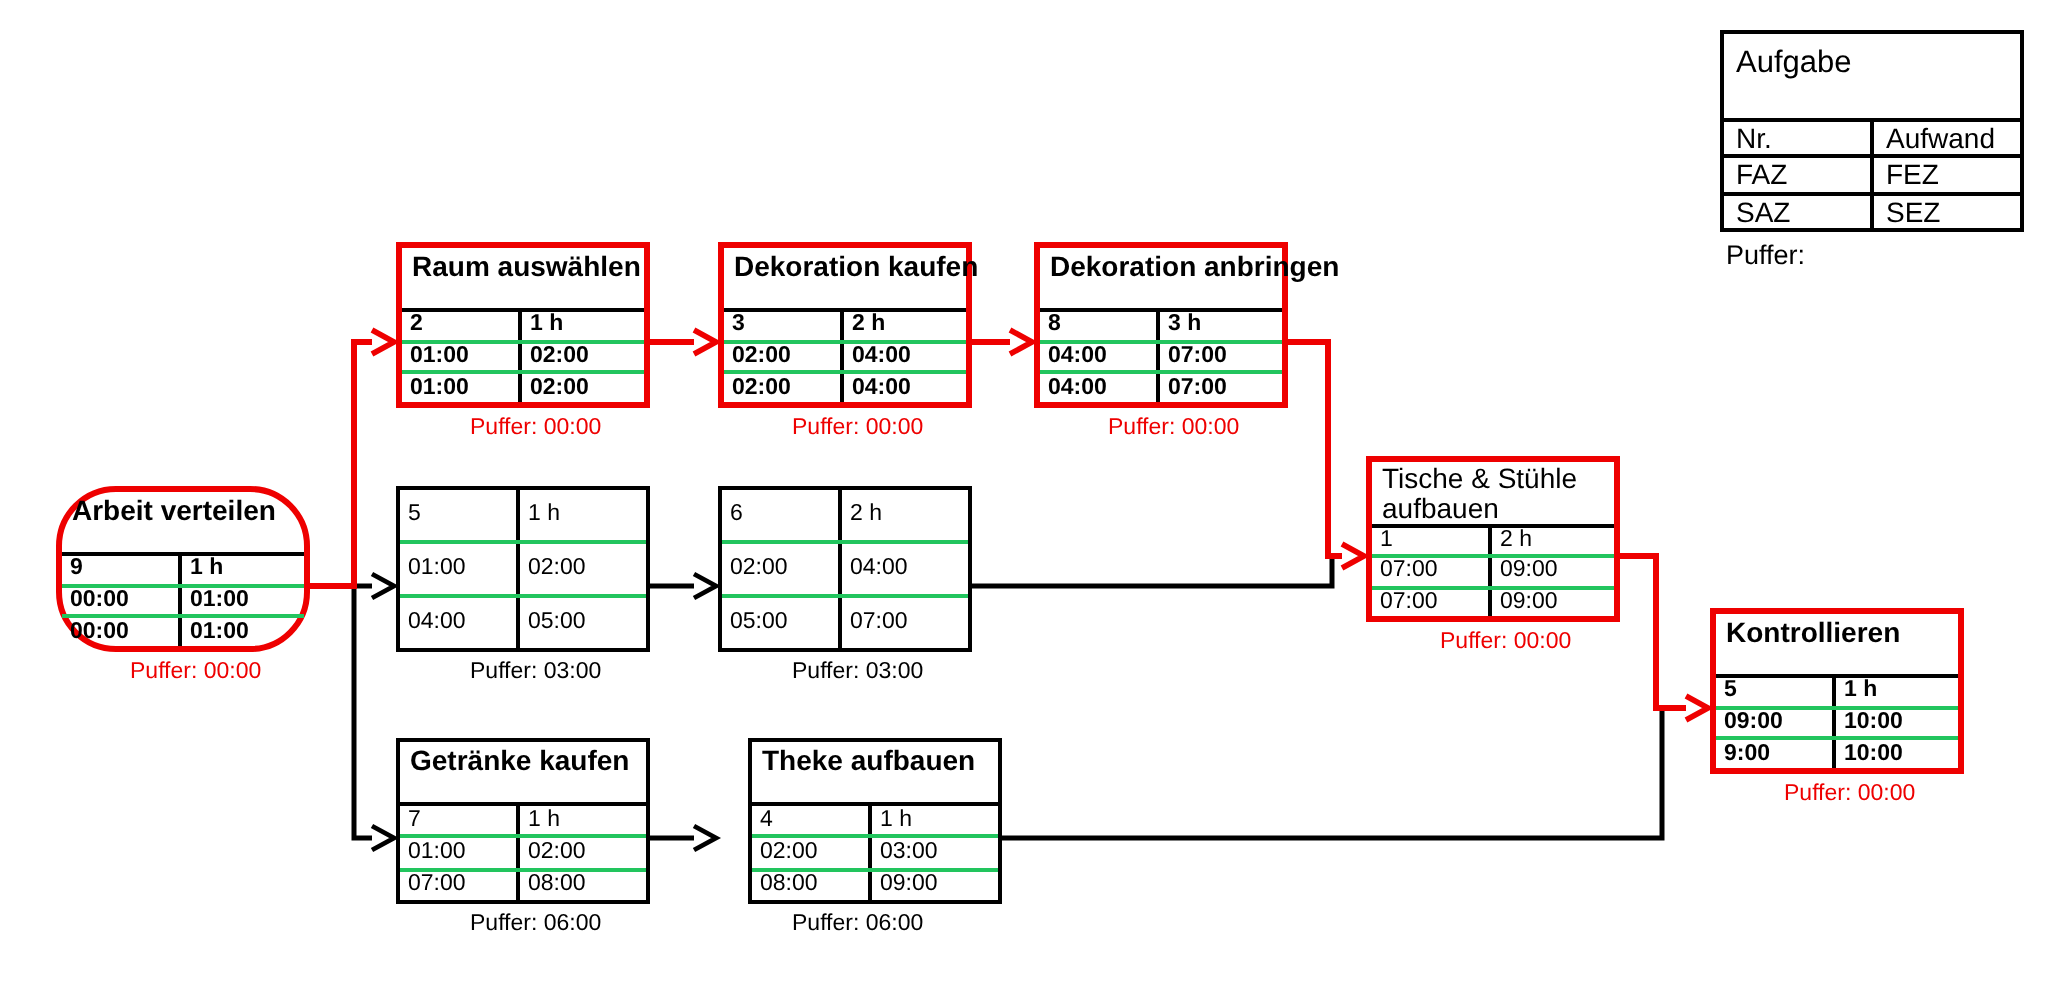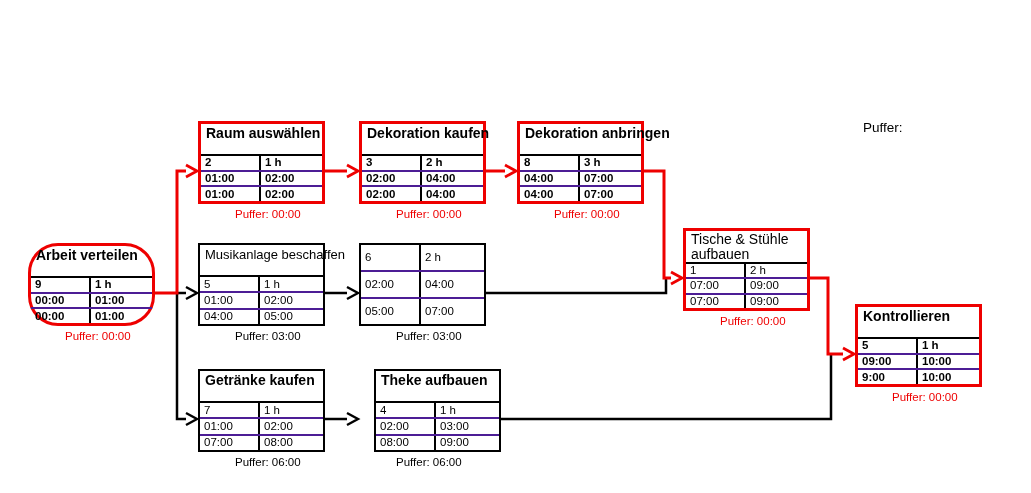--- a/index.html
+++ b/index.html
@@ -22,21 +22,21 @@
         display:flex;flex-direction:column;width:127px;height:83px;}
   .task.crit{border:3px solid var(--red,#ee0000);}
   .task.norm{border:2px solid #000;}
   .task .title{flex:0 0 28px;border-bottom:2px solid #000;
         padding:2px 0 0 5px;font-size:14px;line-height:15px;
         white-space:nowrap;overflow:visible;}
   .task.wrap .title{white-space:normal;padding-top:1px;line-height:15px;}
   .task.tbold .title{font-weight:bold;}
   .task.tsm .title{font-size:13px;}
   .task .row{flex:1 1 auto;display:flex;min-height:0;}
-  .task .row + .row{border-top:2px solid #4c1d95;}
+  .task .row + .row{border-top:2px solid #22c55e;}
   .task .c1{width:54px;border-right:2px solid #000;flex:0 0 auto;
         display:flex;align-items:center;padding-left:4px;}
   .task .c2{flex:1 1 auto;display:flex;align-items:center;padding-left:4px;}
   .task .row span{font-size:11.5px;line-height:11px;}
   .task.cbold .row span{font-weight:bold;}
   .puffer{position:absolute;font-size:11.5px;white-space:nowrap;padding-left:32px;}
   .puffer.crit{color:var(--red,#ee0000);}
 
   #legend{position:absolute;left:860px;top:15px;width:152px;height:101px;
         box-sizing:border-box;border:2px solid #000;background:#fff;
@@ -76,20 +76,47 @@
     <path class="red" d="M644 171 H664 V278 H671"></path>
     <path class="red" d="M810 278 H828 V354 H843"></path>
 
     <path class="red ah" d="M186 165 L197 171 L186 177"></path>
     <path class="red ah" d="M347 165 L358 171 L347 177"></path>
     <path class="red ah" d="M505 165 L516 171 L505 177"></path>
     <path class="red ah" d="M671 272 L682 278 L671 284"></path>
     <path class="red ah" d="M843 348 L854 354 L843 360"></path>
   </svg>
 
+  <div id="legend">
+    <div class="ltitle">Aufgabe</div>
+    <div class="lrow">
+      <div class="l1">
+          <span>Nr.</span>
+        </div>
+      <div class="l2">
+          <span>Aufwand</span>
+        </div>
+    </div>
+    <div class="lrow">
+      <div class="l1">
+          <span>FAZ</span>
+        </div>
+      <div class="l2">
+          <span>FEZ</span>
+        </div>
+    </div>
+    <div class="lrow">
+      <div class="l1">
+          <span>SAZ</span>
+        </div>
+      <div class="l2">
+          <span>SEZ</span>
+        </div>
+    </div>
+  </div>
   <div id="legend-puffer">Puffer:</div>
 
   <div class="task crit tbold cbold" style="left:28px;top:243px;border-radius:30px;">
     <div class="title">Arbeit verteilen</div>
     <div class="row">
         <div class="c1">
           <span>9</span>
         </div>
         <div class="c2">
           <span>1 h</span>
@@ -195,21 +222,20 @@
           <span>04:00</span>
         </div>
         <div class="c2">
           <span>07:00</span>
         </div>
       </div>
   </div>
   <div class="puffer crit" style="left:522px;top:208px;">Puffer: 00:00</div>
 
   <div class="task norm tsm" style="left:198px;top:243px;">
-    <div class="title">Musikanlage beschaffen</div>
     <div class="row">
         <div class="c1">
           <span>5</span>
         </div>
         <div class="c2">
           <span>1 h</span>
         </div>
       </div>
     <div class="row">
         <div class="c1">

